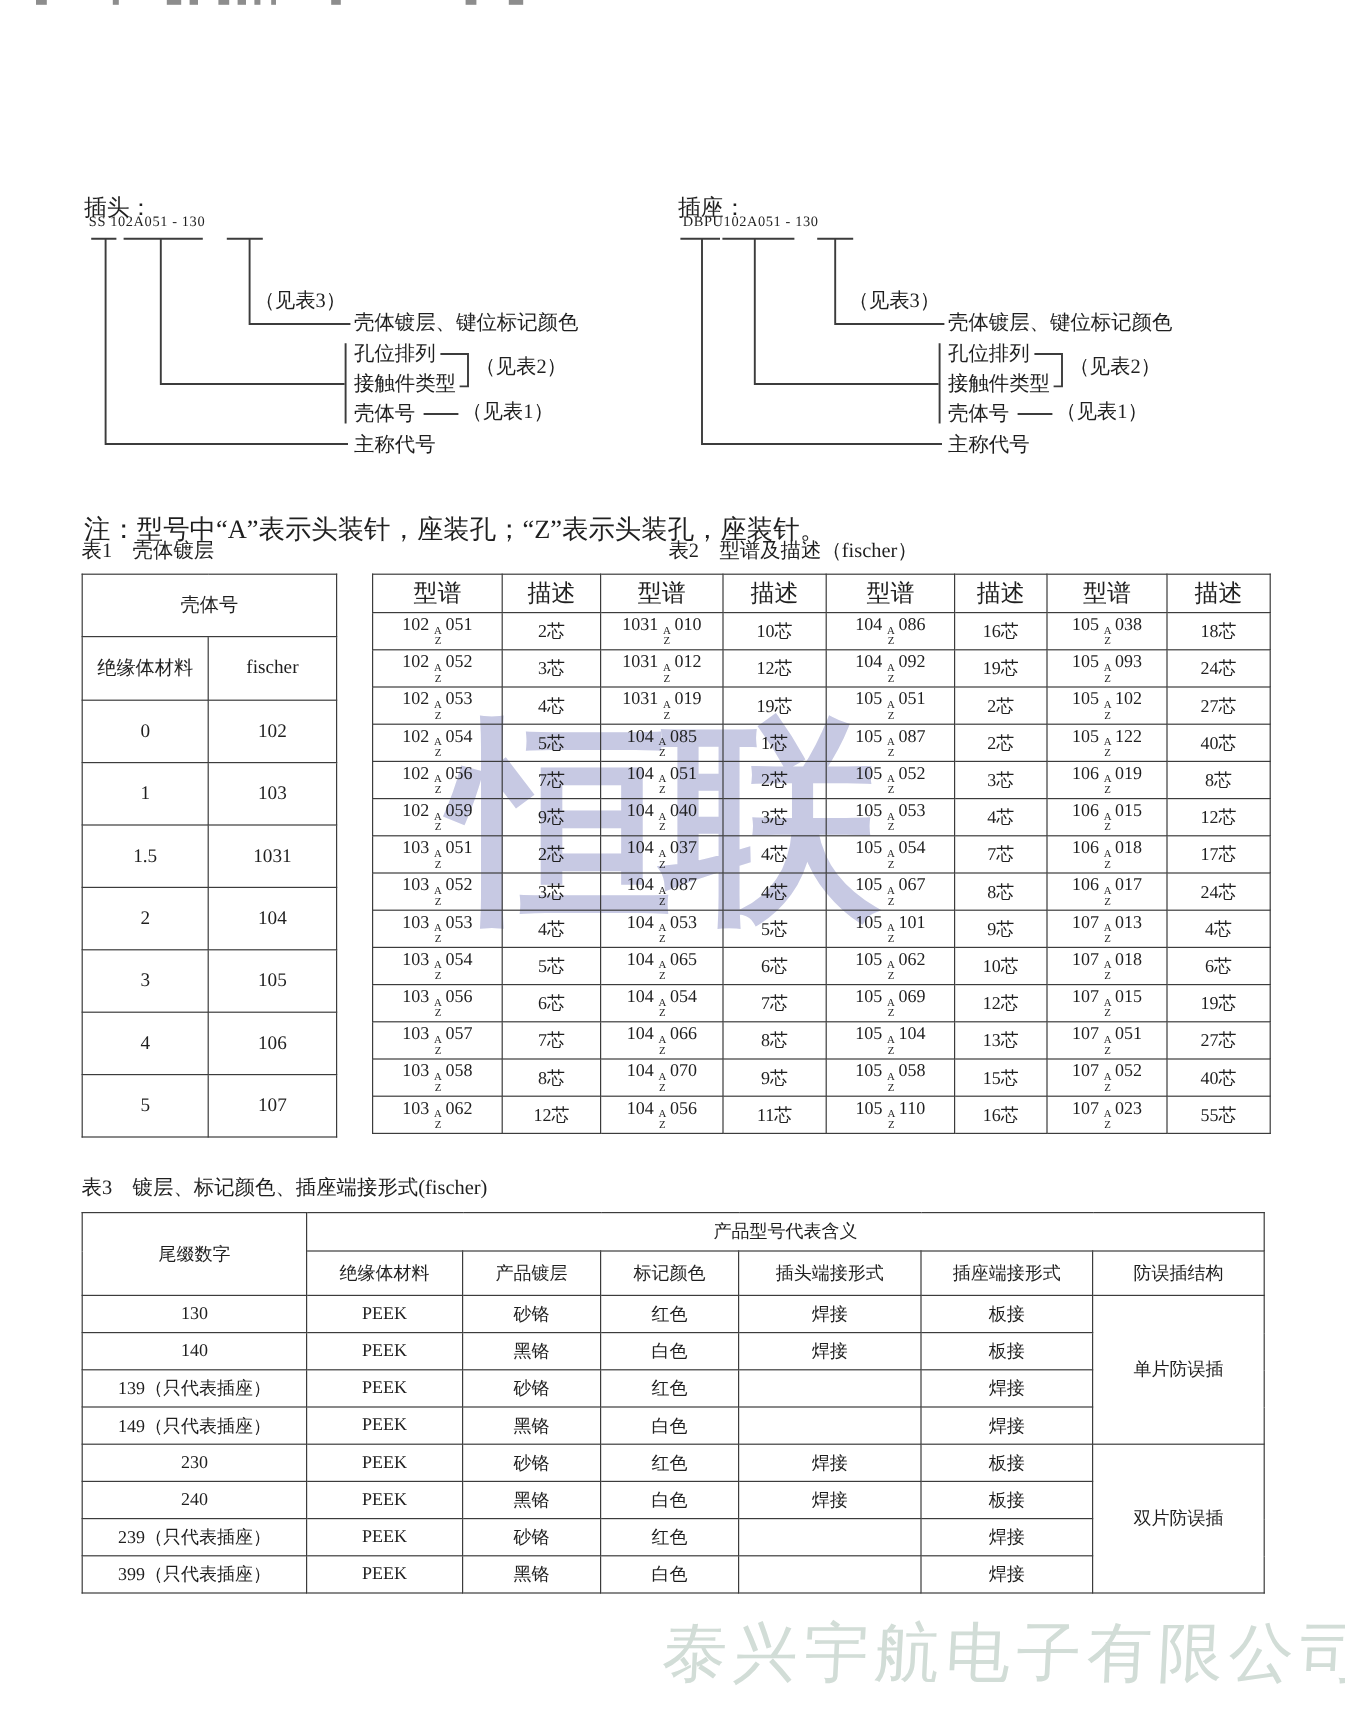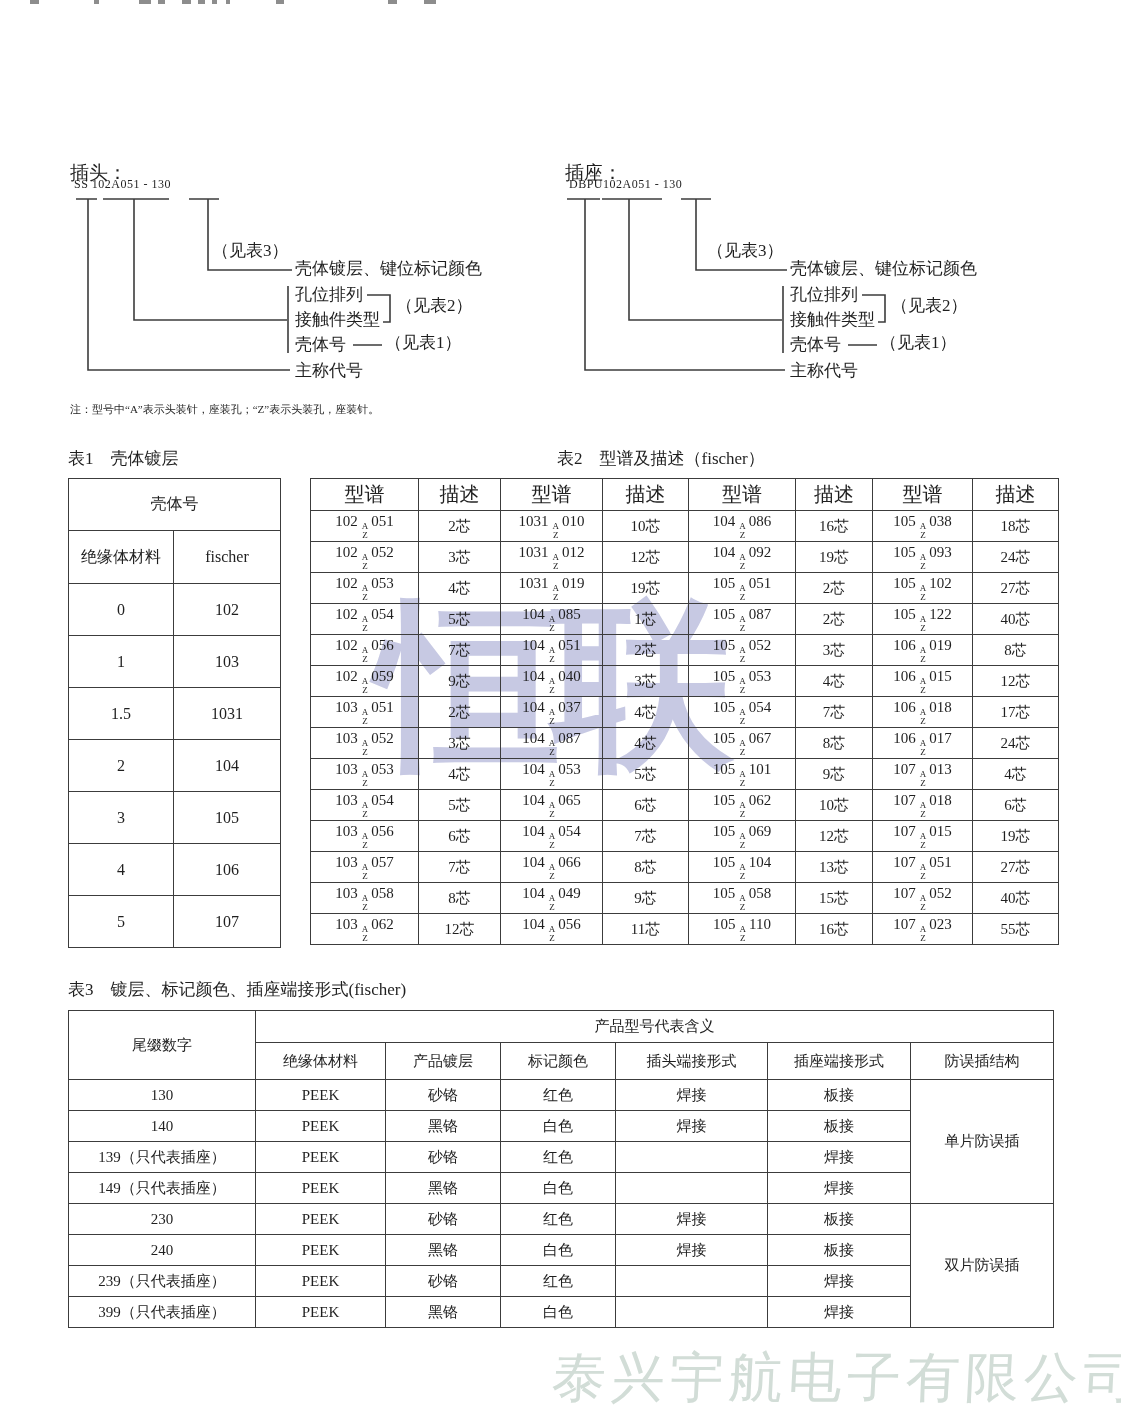--- a/index.html
+++ b/index.html
@@ -10,21 +10,21 @@
   .wm-center{position:absolute;left:378px;top:596px;font-size:182px;font-weight:700;line-height:1;
              color:#c7c9e3;z-index:0;font-family:Liberation Serif, serif;letter-spacing:-8px}
   .wm-bottom{position:absolute;left:552px;top:1346px;font-size:54px;line-height:1.2;color:#d2ddd7;
              z-index:0;letter-spacing:5px;transform:skewX(-3deg);white-space:nowrap}
   .content{position:absolute;left:0;top:0;width:100%;height:100%;z-index:1}
   
   .topfrag i{position:absolute;top:0;height:4px;background:#8d8d8d;display:block}
   
   .page-title{position:absolute;left:70px;top:82px;font-size:25px;font-weight:bold;
               font-family:"DejaVu Sans","Liberation Sans",sans-serif;letter-spacing:1px}
-  .note{position:absolute;left:70px;top:402px;font-size:11px;white-space:nowrap}
+  .note{position:absolute;left:70px;top:426px;font-size:22px;white-space:nowrap}
   .cap{position:absolute;font-size:17px;white-space:nowrap}
   #cap1{left:68px;top:447px} #cap2{left:557px;top:447px} #cap3{left:68px;top:978px}
   
   .diagram{position:absolute;top:140px;width:475px;height:258px}
   #dg-plug{left:70px} #dg-socket{left:565px}
   .dg-heading{position:absolute;left:0;top:20px;font-size:19px}
   .dg-model{position:absolute;left:4px;top:37px;font-size:12px;letter-spacing:.5px;white-space:nowrap}
   .dg-lines{position:absolute;left:0;top:0}
   .dg-label{position:absolute;font-size:17px;white-space:nowrap;line-height:1.2}
   .lb-see3{left:142px;top:101px} .lb-plate{left:225px;top:119px}
@@ -448,21 +448,21 @@
           </tr>
           <tr>
             <td><span>103</span><span class="az">
                 <span>A</span>
                 <span>Z</span>
               </span><span>058</span></td>
             <td>8芯</td>
             <td><span>104</span><span class="az">
                 <span>A</span>
                 <span>Z</span>
-              </span><span>049</span></td>
+              </span><span>070</span></td>
             <td>9芯</td>
             <td><span>105</span><span class="az">
                 <span>A</span>
                 <span>Z</span>
               </span><span>058</span></td>
             <td>15芯</td>
             <td><span>107</span><span class="az">
                 <span>A</span>
                 <span>Z</span>
               </span><span>052</span></td>

